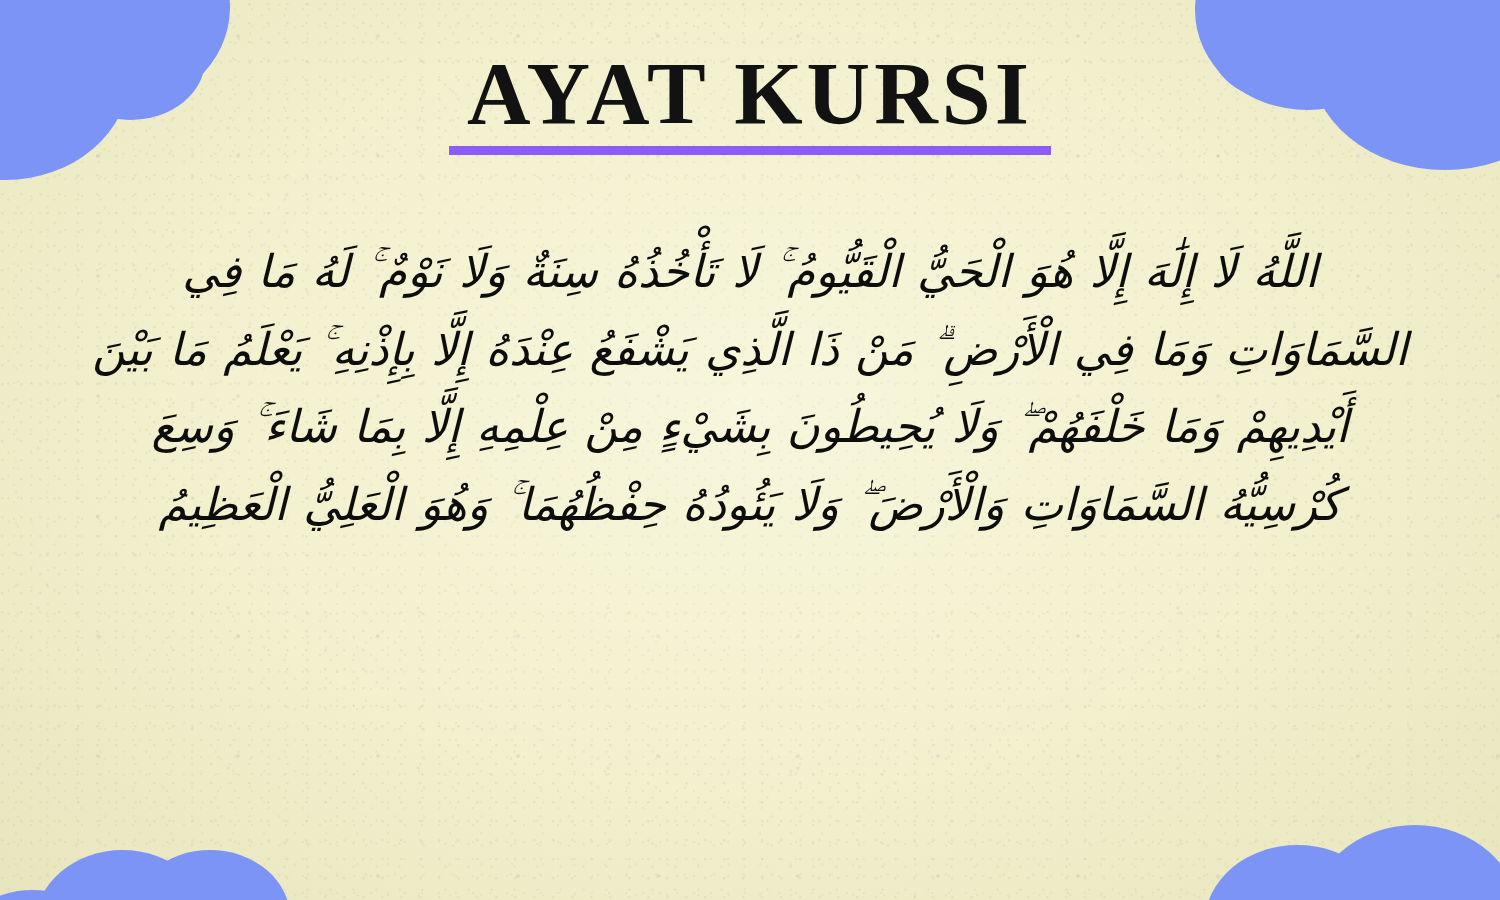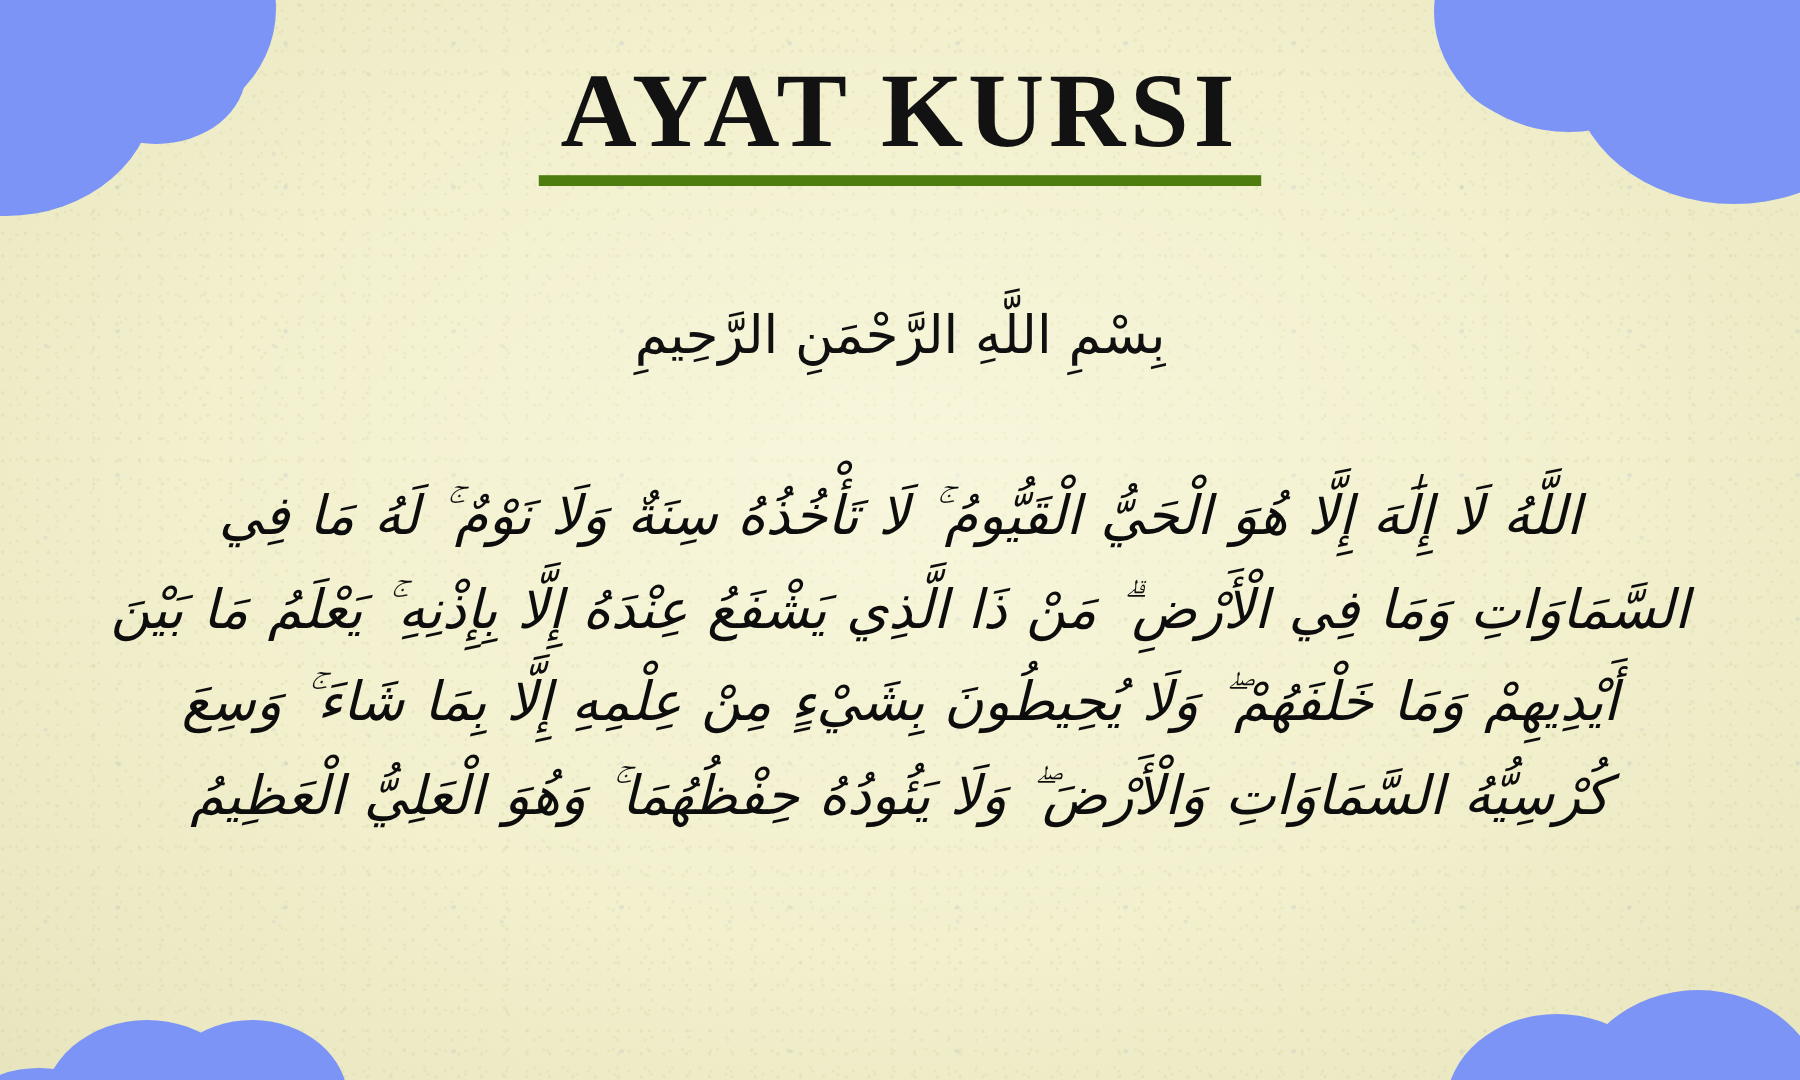--- a/index.html
+++ b/index.html
@@ -102,21 +102,21 @@
 
   #title {
     font-family: "Liberation Serif", "DejaVu Serif", serif;
     font-weight: bold;
     font-size: 88px;
     letter-spacing: 4px;
     color: #121212;
     margin: 18px 0 0 0;
     display: inline-block;
     padding: 0 18px 6px 18px;
-    border-bottom: 9px solid #4d7c0f;
+    border-bottom: 9px solid #8b5cf6;
     line-height: 1.05;
   }
 
   #basmala {
     margin-top: 92px;
     font-family: "DejaVu Sans", "Liberation Sans", sans-serif;
     font-size: 44px;
     color: #101010;
     direction: rtl;
     line-height: 1.5;
@@ -165,17 +165,16 @@
   </div>
 
   <div class="cloud" id="cloud-bottom-right">
     <span class="lobe l1"></span>
     <span class="lobe l2"></span>
     <span class="lobe l3"></span>
   </div>
 
   <div class="content">
     <h1 id="title">AYAT KURSI</h1>
-    <div id="basmala">بِسْمِ اللَّهِ الرَّحْمَنِ الرَّحِيمِ</div>
     <div id="ayat">اللَّهُ لَا إِلَٰهَ إِلَّا هُوَ الْحَيُّ الْقَيُّومُ ۚ لَا تَأْخُذُهُ سِنَةٌ وَلَا نَوْمٌ ۚ لَهُ مَا فِي السَّمَاوَاتِ وَمَا فِي الْأَرْضِ ۗ مَنْ ذَا الَّذِي يَشْفَعُ عِنْدَهُ إِلَّا بِإِذْنِهِ ۚ يَعْلَمُ مَا بَيْنَ أَيْدِيهِمْ وَمَا خَلْفَهُمْ ۖ وَلَا يُحِيطُونَ بِشَيْءٍ مِنْ عِلْمِهِ إِلَّا بِمَا شَاءَ ۚ وَسِعَ كُرْسِيُّهُ السَّمَاوَاتِ وَالْأَرْضَ ۖ وَلَا يَئُودُهُ حِفْظُهُمَا ۚ وَهُوَ الْعَلِيُّ الْعَظِيمُ</div>
   </div>
 
 </div>
 
 </body></html>

